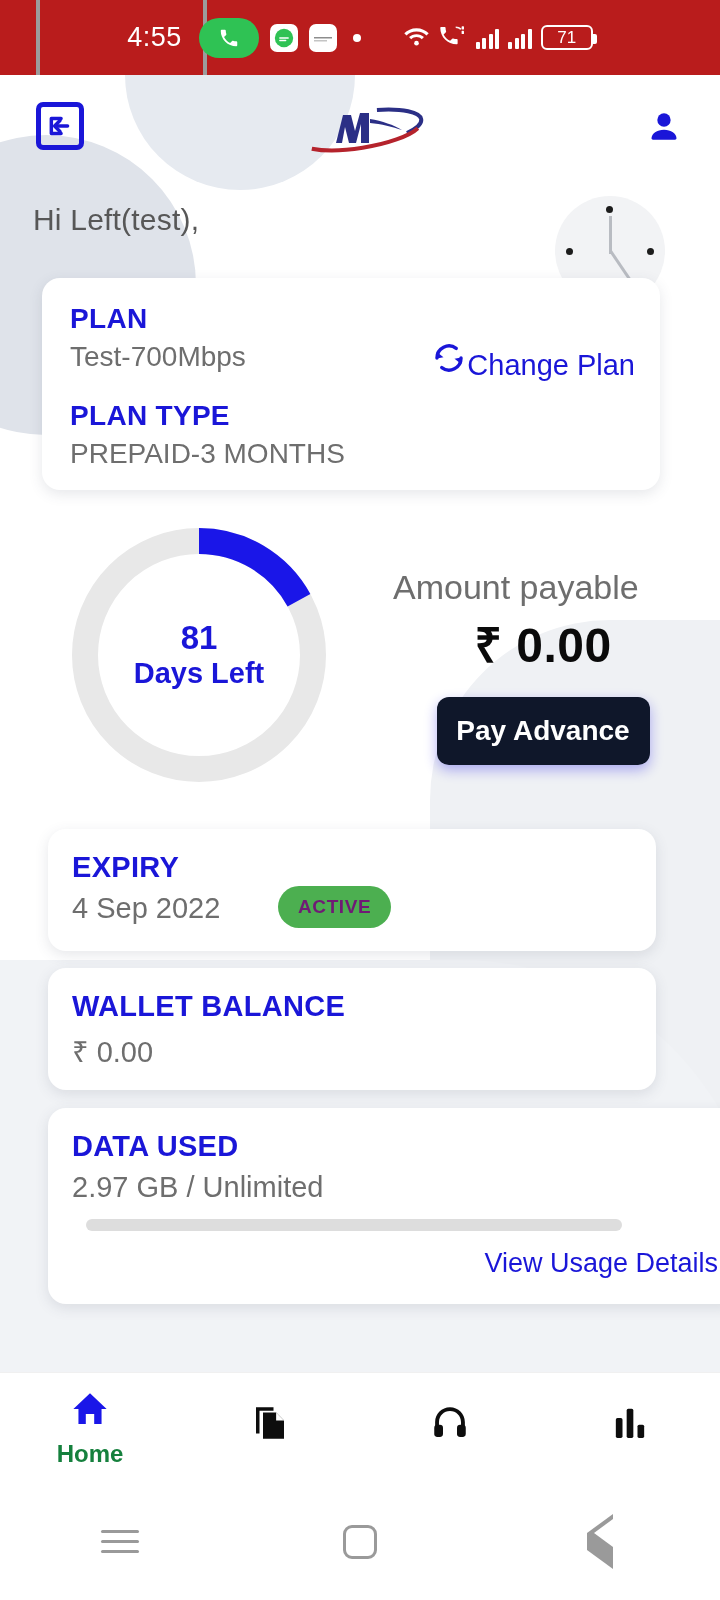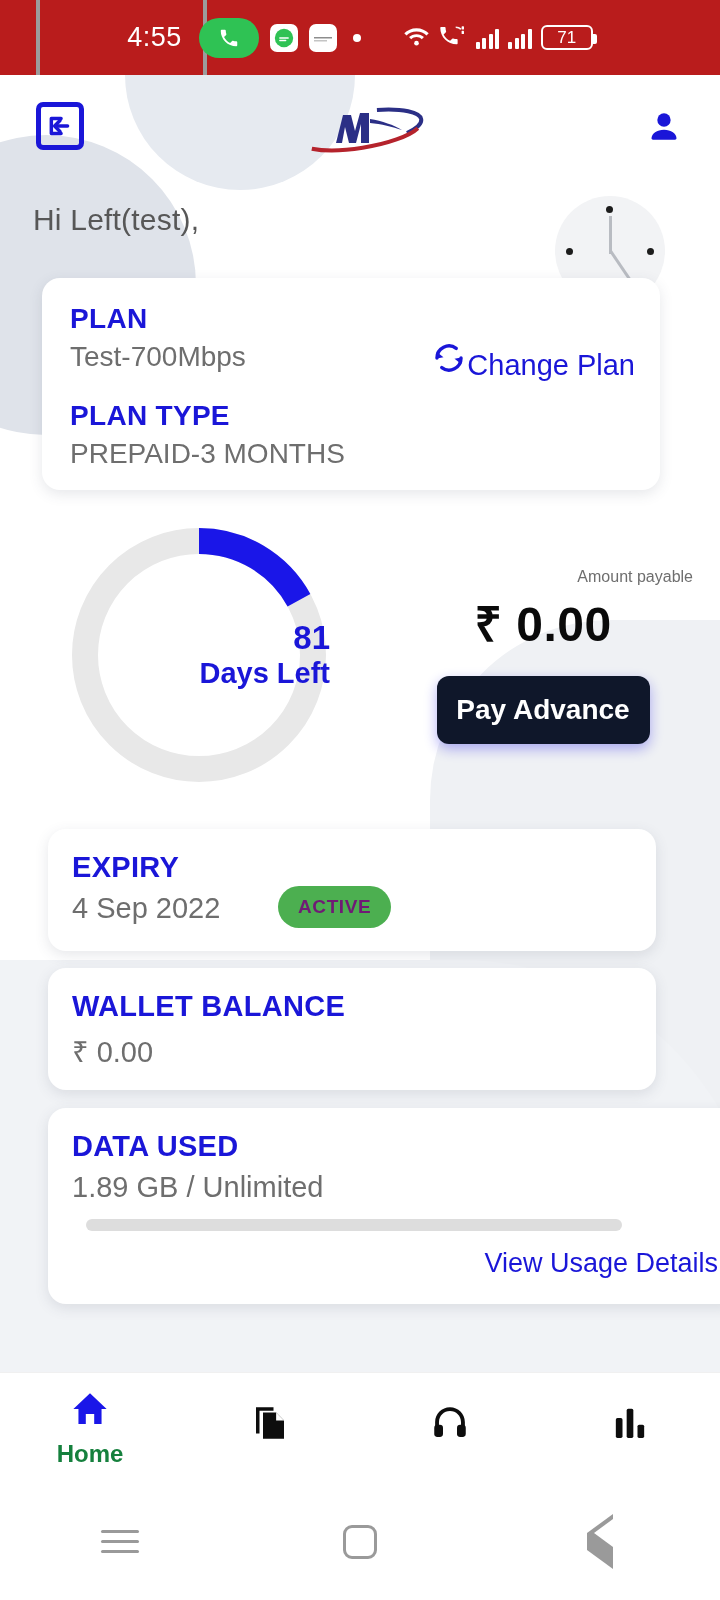--- a/index.html
+++ b/index.html
@@ -109,27 +109,27 @@
   .change-plan{
     position:absolute; right:25px; top:63px;
     display:flex; align-items:flex-end; gap:1px;
     color:#1a16d8; font-size:29px; font-weight:400;
   }
 
   
   .ringwrap{ position:absolute; left:68px; top:524px; width:262px; height:262px; z-index:10; }
   .ring-center{
     position:absolute; inset:0; display:flex; flex-direction:column;
-    align-items:flex-end; justify-content:center; color:#1a16d8;
+    align-items:center; justify-content:center; color:#1a16d8;
   }
   .ring-days{ font-size:33px; font-weight:bold; line-height:1.15; }
   .ring-sub{ font-size:29px; font-weight:bold; line-height:1.15; }
 
   .payblock{ position:absolute; left:393px; top:568px; width:300px; z-index:10; }
-  .pay-label{ font-size:16px; color:#6e6e6e; text-align:right; }
+  .pay-label{ font-size:34px; color:#6e6e6e; text-align:left; }
   .pay-amount{ font-size:48px; font-weight:bold; color:#0a0a0a; text-align:center;
     margin-top:4px; letter-spacing:.5px; }
   .pay-btn{
     margin:21px auto 0; width:213px; height:68px; background:#0f172a;
     border-radius:12px; border:none; color:#ffffff; font-size:28px; font-weight:bold;
     box-shadow:0 5px 13px rgba(26,22,232,.33);
     font-family:"Liberation Sans", sans-serif; cursor:pointer;
     display:flex; align-items:center; justify-content:center;
   }
 
@@ -336,21 +336,21 @@
   <div class="badge-active" style="background: rgb(76, 175, 80);">ACTIVE</div>
 </div>
 
 <div class="card card-wallet">
   <div class="lbl ic-lbl">WALLET BALANCE</div>
   <div class="val ic-val">₹ 0.00</div>
 </div>
 
 <div class="card card-data">
   <div class="lbl ic-lbl">DATA USED</div>
-  <div class="val ic-val">1.89 GB / Unlimited</div>
+  <div class="val ic-val">2.97 GB / Unlimited</div>
   <div class="usebar">
     <span id="usage-fill" style="width: 0%;"></span>
   </div>
   <div class="usage-link">View Usage Details</div>
 </div>
 
 <div class="bottomnav">
   <div class="navitem">
     <span>
       <svg width="42" height="42" viewBox="0 0 24 24" fill="#1a16e8">

